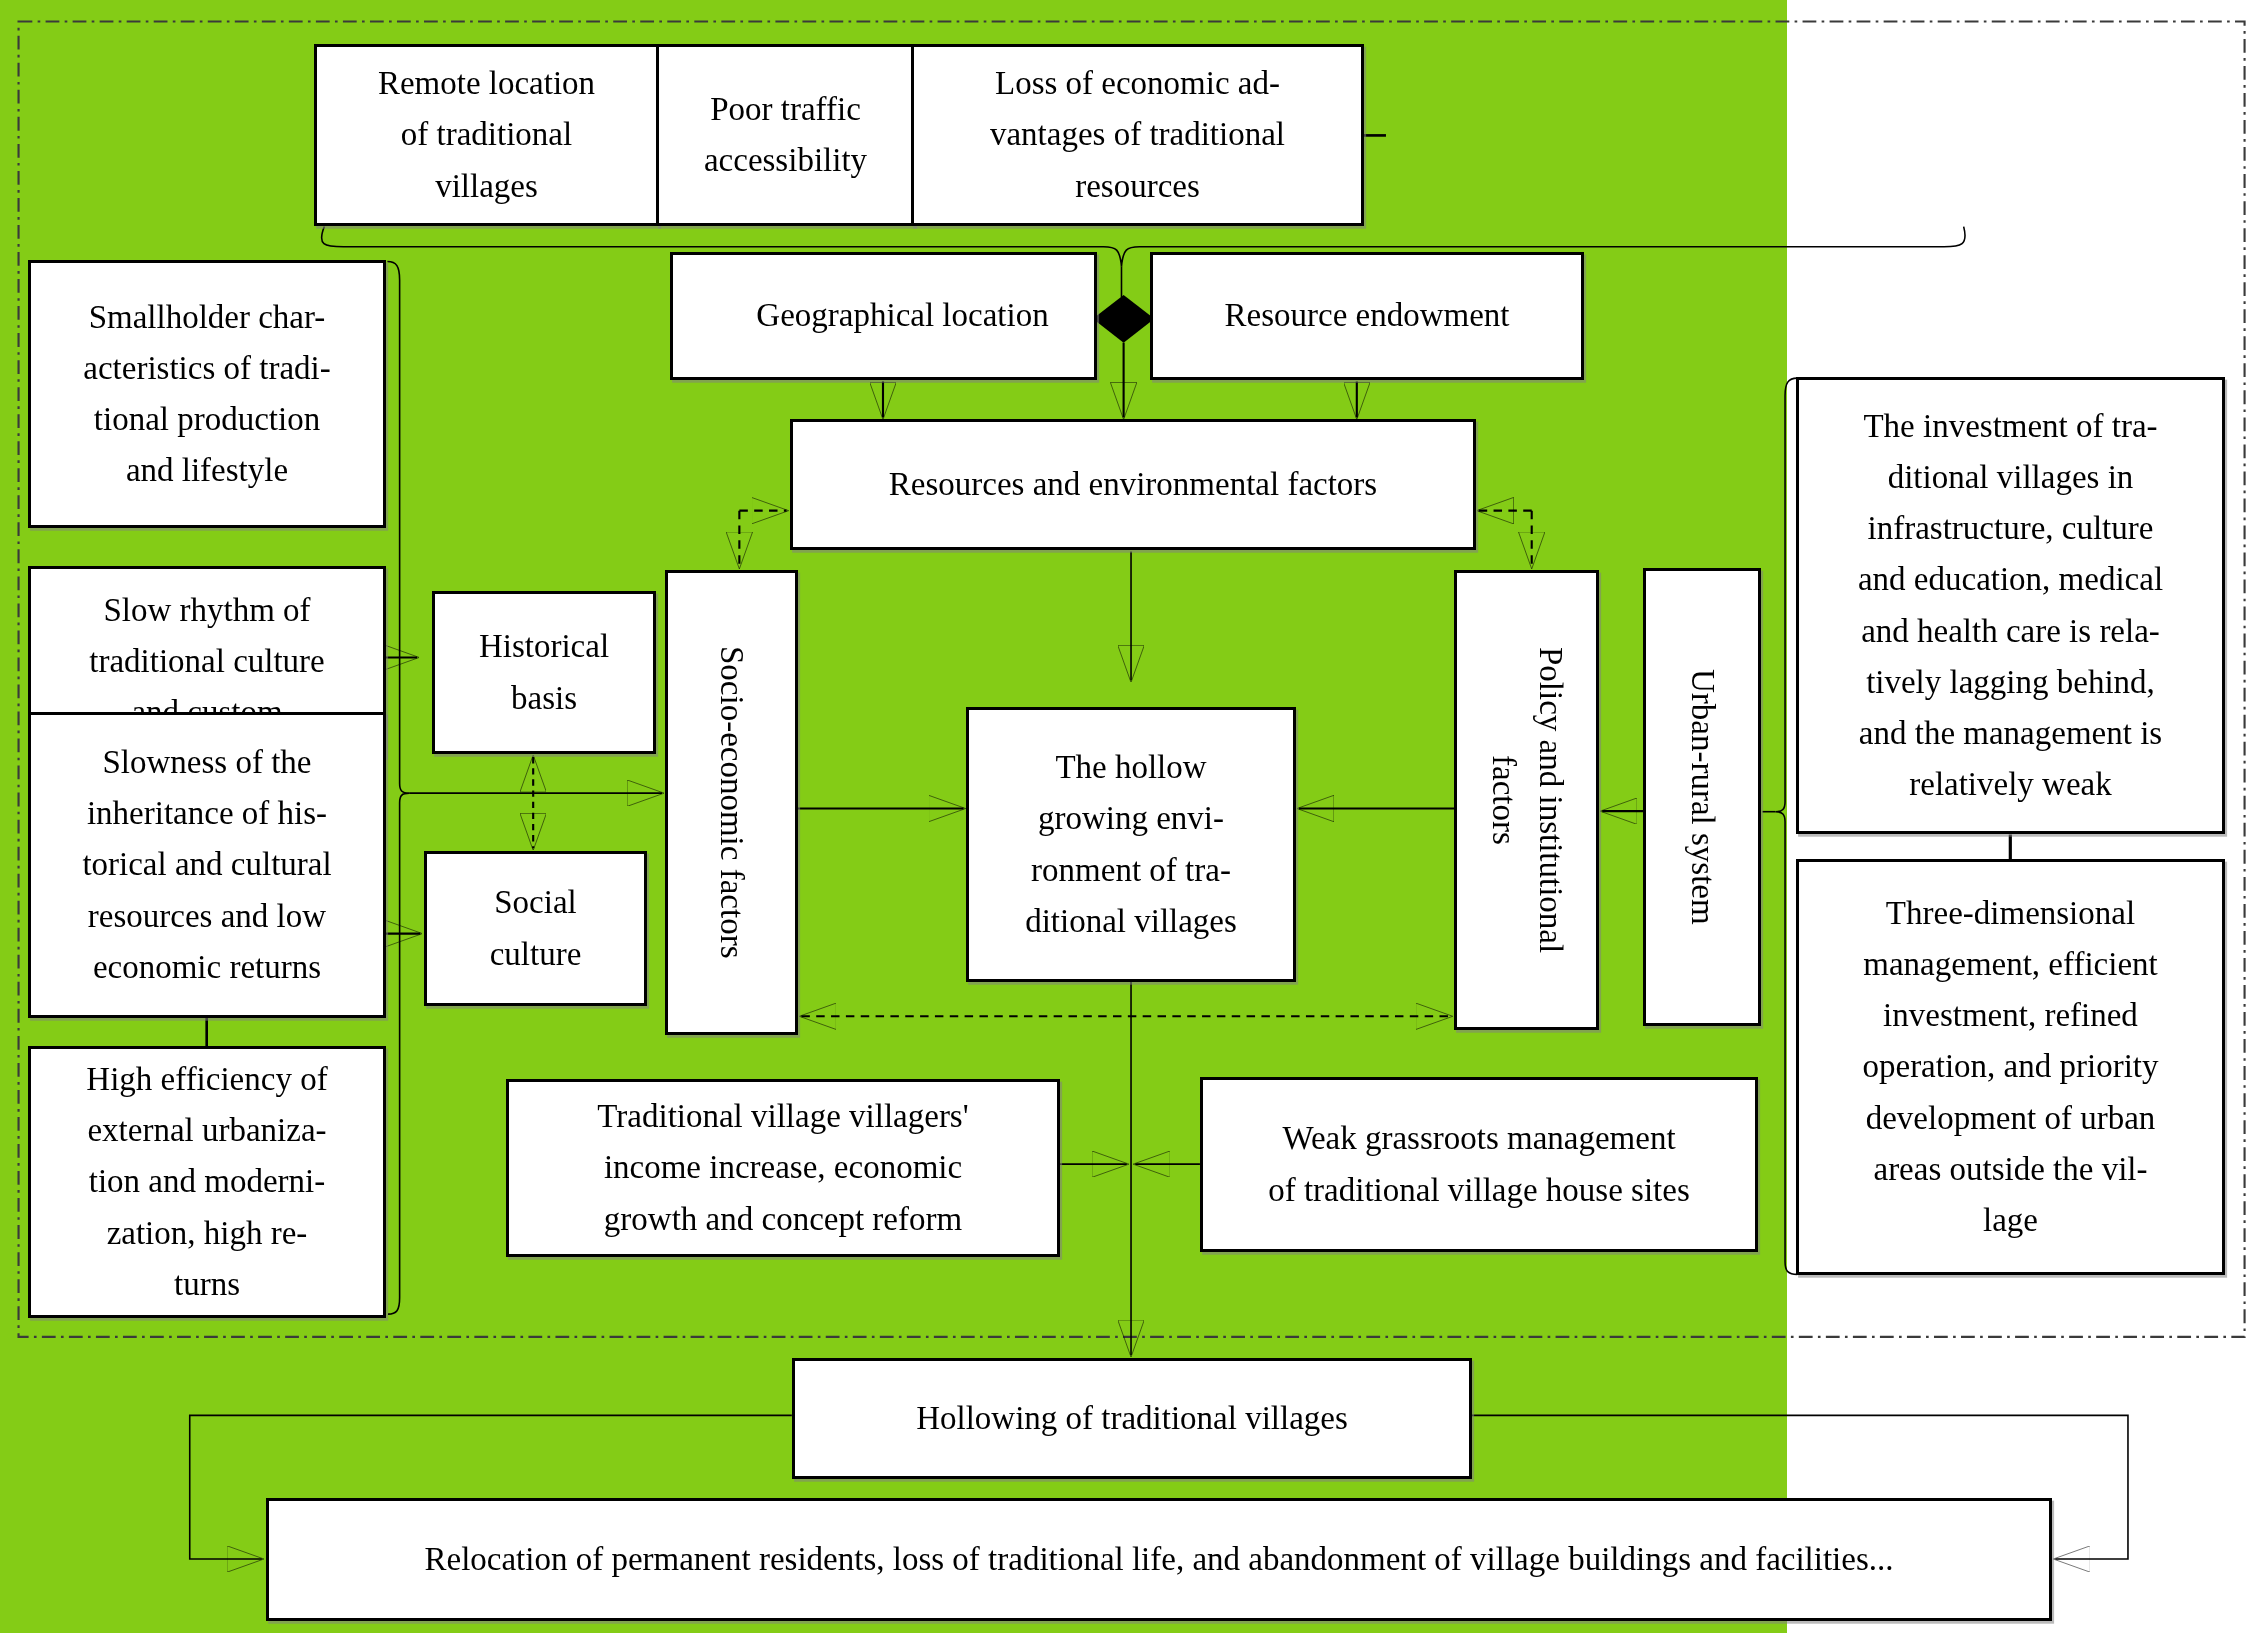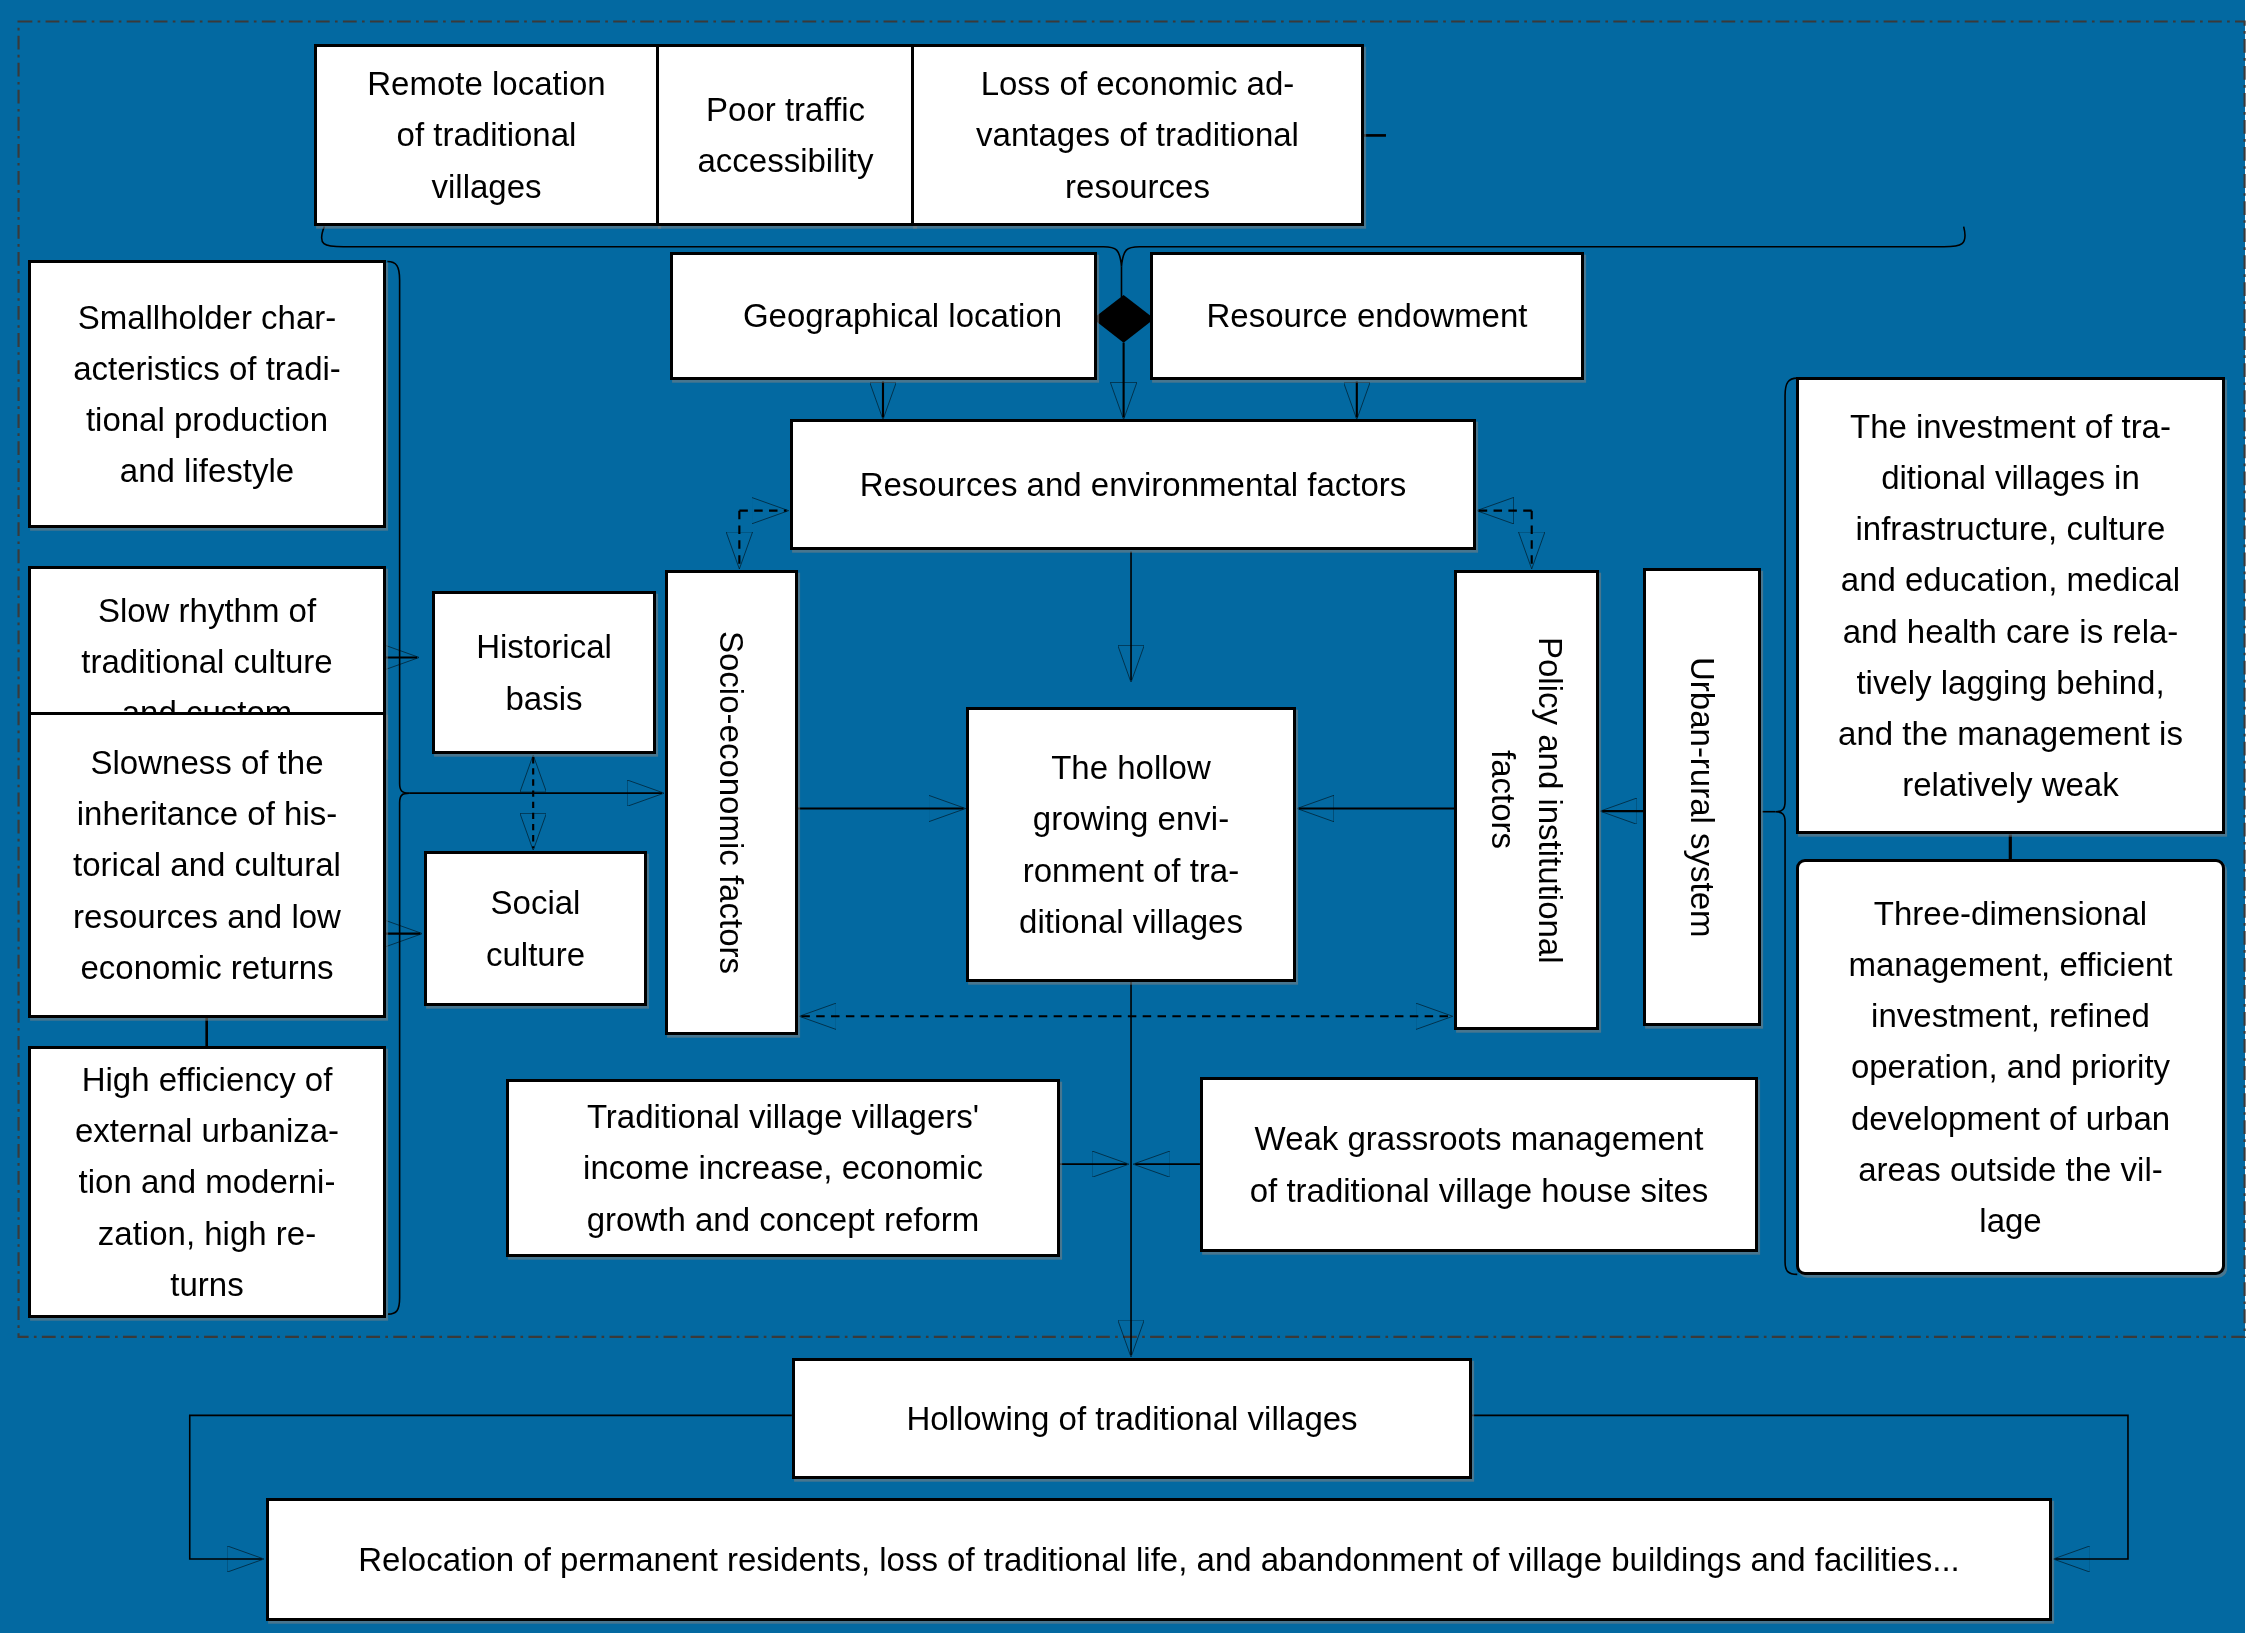--- a/index.html
+++ b/index.html
@@ -1,20 +1,20 @@
 <!DOCTYPE html>
 <html style="font-size:8.5px"><head>
 <meta charset="utf-8">
 <style>
   html,body{margin:0;padding:0;background:#ffffff;}
   .canvas{
     position:relative;
-    width:2245px;height:1634px;
-    background:#0369a1;
-    font-family:Liberation Sans, sans-serif;
+    width:1787px;height:1634px;
+    background:#84cc16;
+    font-family:Liberation Serif, serif;
     color:#000;
   }
   #wires{position:absolute;left:0;top:0;width:2261px;height:1634px;}
   #wires line,#wires path,#wires polyline{stroke:#000;fill:none;}
   .box{
     position:absolute;
     box-sizing:border-box;
     border:3.7px solid #000;
     background:#fff;
     display:flex;align-items:center;justify-content:center;
@@ -148,21 +148,21 @@
   </div>
 
   <div class="box" style="left:1796px;top:377px;width:429px;height:457px;">The investment of tra-
 ditional villages in
 infrastructure, culture
 and education, medical
 and health care is rela-
 tively lagging behind,
 and the management is
 relatively weak</div>
-  <div class="box" style="left:1796px;top:859px;width:429px;height:416px;border-radius:9px;">Three-dimensional
+  <div class="box" style="left:1796px;top:859px;width:429px;height:416px;">Three-dimensional
 management, efficient
 investment, refined
 operation, and priority
 development of urban
 areas outside the vil-
 lage</div>
 
   <div class="box" style="left:506px;top:1079px;width:554px;height:178px;">Traditional village villagers'
 income increase, economic
 growth and concept reform</div>

